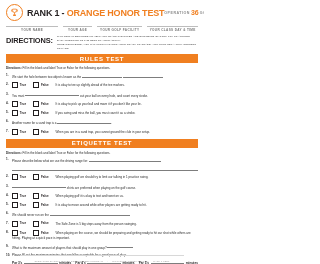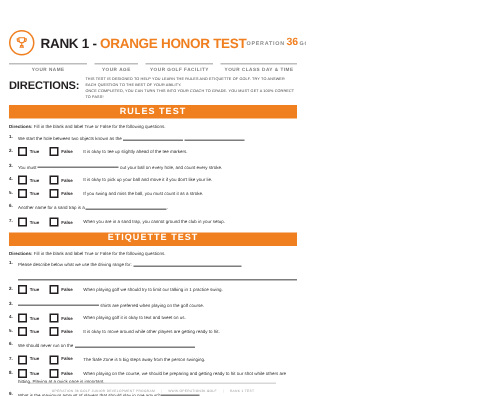--- a/index.html
+++ b/index.html
@@ -6,21 +6,21 @@
   body{
     width:204px;height:264px;
     background:#ffffff;
     font-family:"Liberation Sans", sans-serif;
     color:#1a1a1a;
     overflow:hidden;
   }
   .page{position:relative;width:204px;height:264px;background:#fff;box-sizing:border-box;}
 
   
-  .header{display:flex;align-items:center;padding:20px 6px 2px 6px;}
+  .header{display:flex;align-items:center;padding:4px 6px 2px 6px;}
   .badge{
     width:15px;height:15px;border-radius:50%;
     border:1.3px solid #F07F20;
     display:flex;align-items:center;justify-content:center;
     flex:0 0 auto;margin-right:4px;
   }
   .badge svg{display:block;}
   .title{font-size:9px;font-weight:bold;letter-spacing:-.2px;white-space:nowrap;}
   .title .t-dark{color:#231f20;}
   .title .t-orange{color:#F07F20;}

